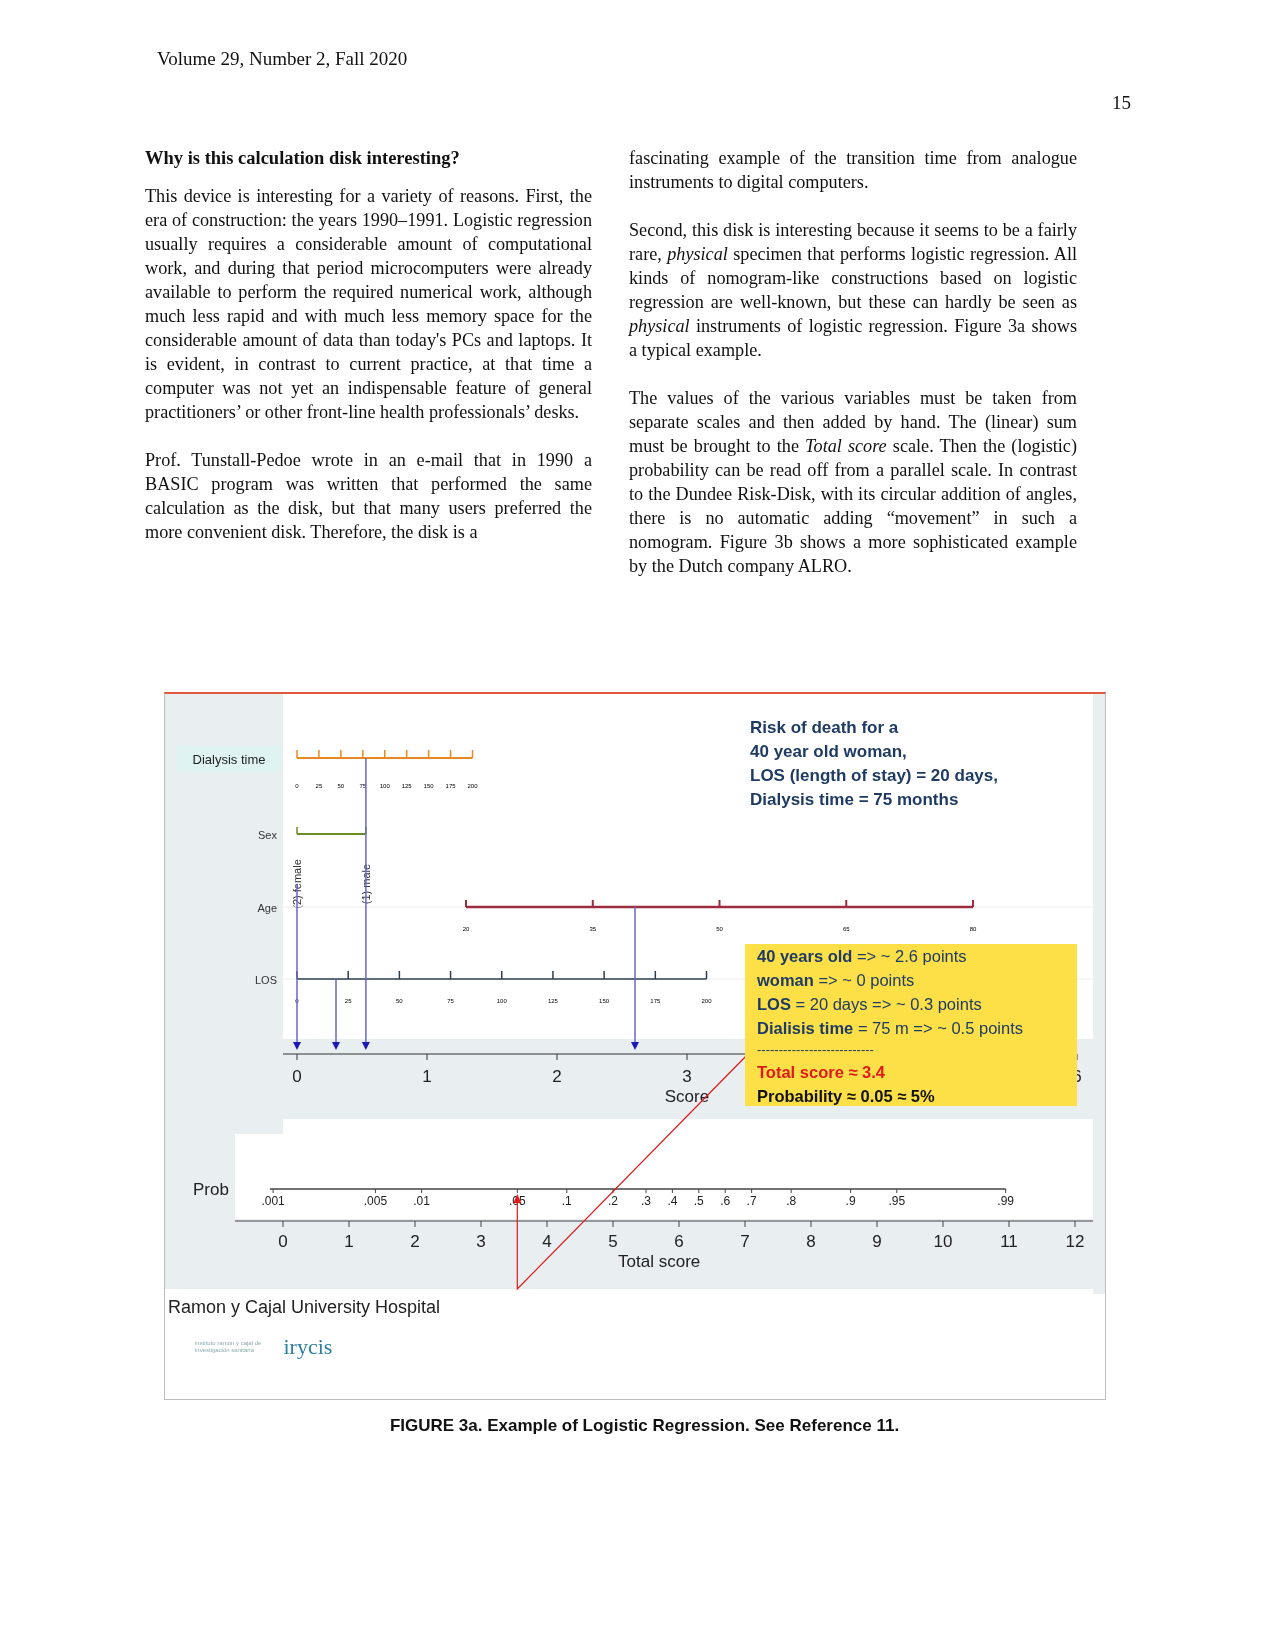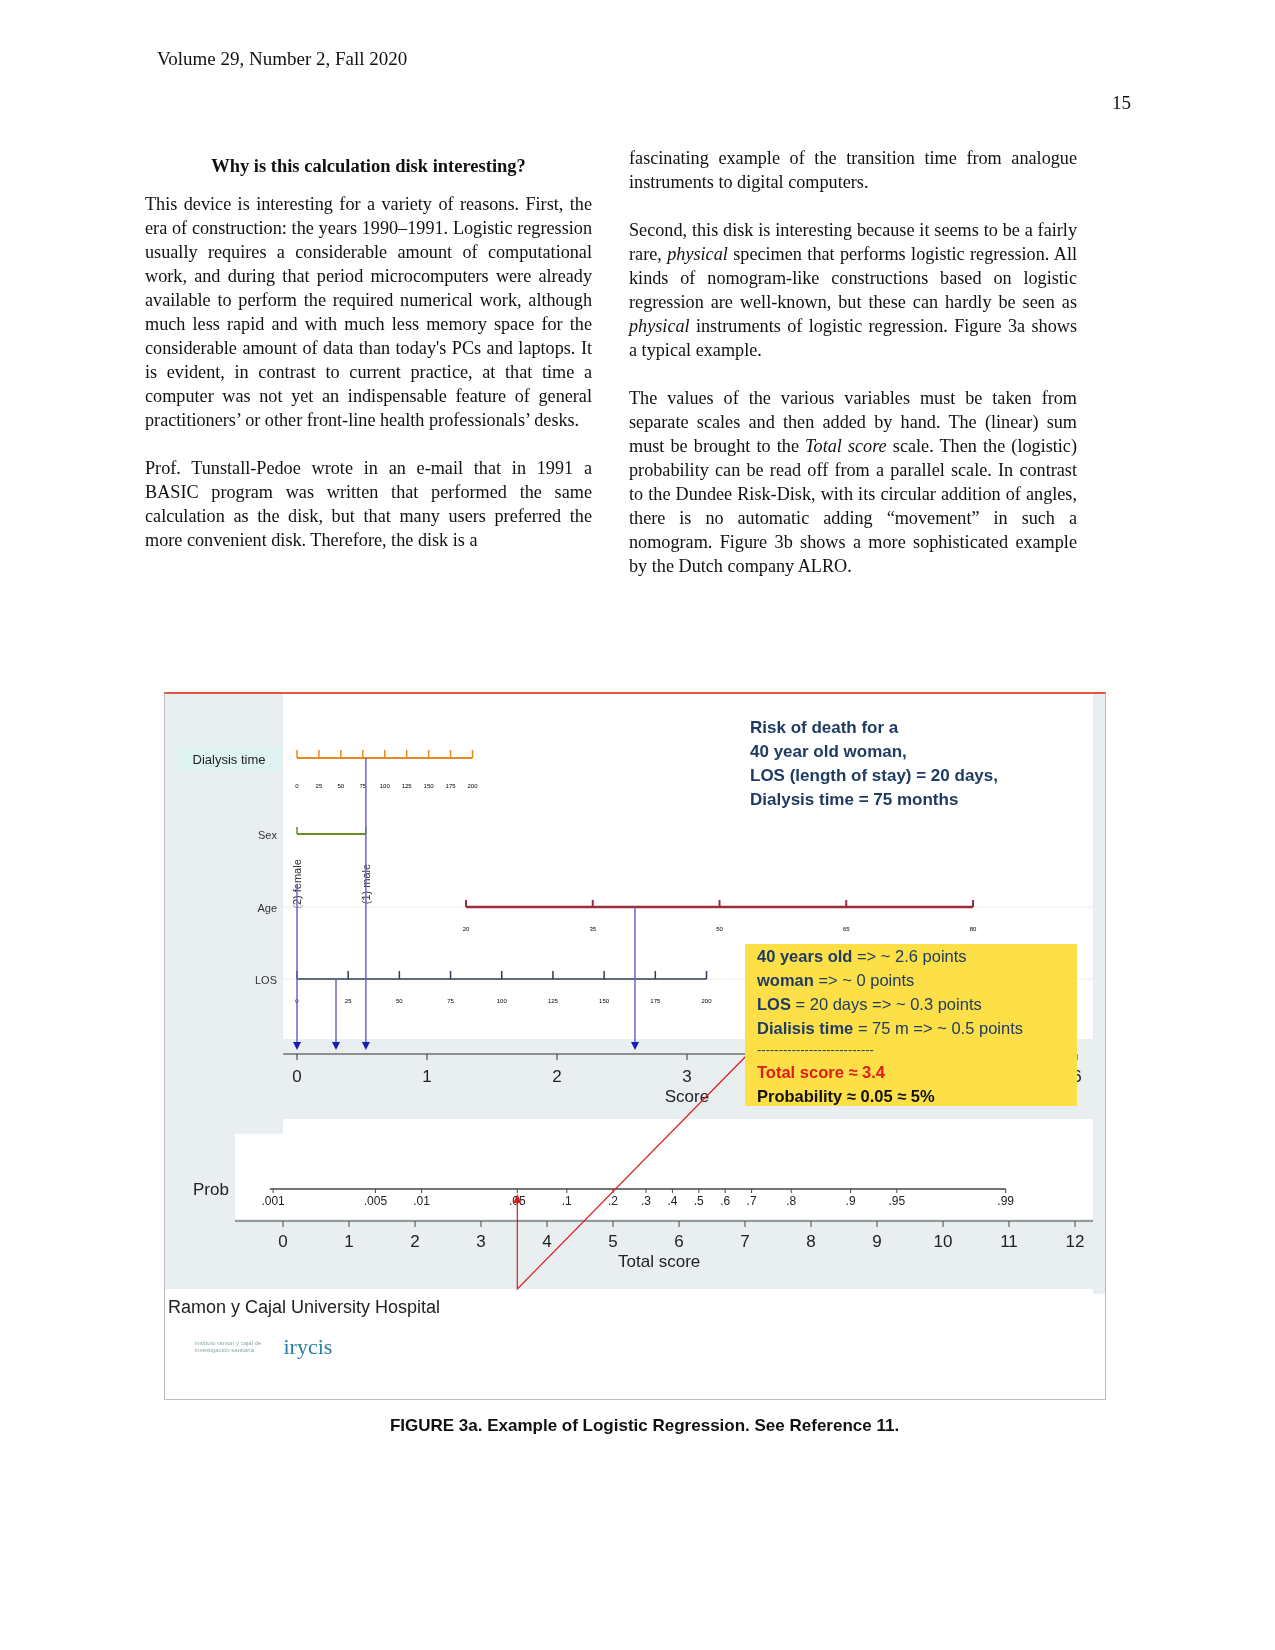--- a/index.html
+++ b/index.html
@@ -1,35 +1,35 @@
 <!DOCTYPE html>
 <html><head>
 <meta charset="utf-8">
 <style>
   html,body{margin:0;padding:0;background:#fff;}
   body{width:1275px;height:1650px;position:relative;font-family:"Liberation Serif","DejaVu Serif",serif;color:#111;overflow:hidden;}
   .hdr{position:absolute;top:48px;font-size:19px;}
   .col{position:absolute;font-size:18.2px;line-height:24px;text-align:justify;}
   .col p{margin:0 0 24px 0;}
-  .col h3{font-size:18.5px;margin:8px 0 14px 0;text-align:center;font-weight:bold;}
+  .col h3{font-size:18.5px;margin:0 0 14px 0;text-align:left;font-weight:bold;}
   .fig{position:absolute;left:164px;top:692px;width:940px;height:705px;border:1px solid #bdbdbd;border-top:2px solid #e2583e;background:#fff;overflow:hidden;font-family:"Liberation Sans","DejaVu Sans",sans-serif;}
   .fig svg{position:absolute;left:0;top:0;}
   .caption{position:absolute;left:7px;width:1275px;top:1416px;text-align:center;font-family:"Liberation Sans",sans-serif;font-weight:bold;font-size:17px;}
   .tb{position:absolute;font-family:"Liberation Sans",sans-serif;}
 </style>
 </head>
 <body>
 
 <div class="hdr" style="left:157px;">Volume 29, Number 2, Fall 2020</div>
 <div class="hdr" style="left:1112px;margin-top:44px;">15</div>
 
 <div class="col" style="left:145px;top:146px;width:447px;">
   <h3>Why is this calculation disk interesting?</h3>
   <p>This device is interesting for a variety of reasons. First, the era of construction: the years 1990–1991. Logistic regression usually requires a considerable amount of computational work, and during that period microcomputers were already available to perform the required numerical work, although much less rapid and with much less memory space for the considerable amount of data than today's PCs and laptops. It is evident, in contrast to current practice, at that time a computer was not yet an indispensable feature of general practitioners’ or other front-line health professionals’ desks.</p>
-  <p>Prof. Tunstall-Pedoe wrote in an e-mail that in 1991 a BASIC program was written that performed the same calculation as the disk, but that many users preferred the more convenient disk. Therefore, the disk is a</p>
+  <p>Prof. Tunstall-Pedoe wrote in an e-mail that in 1990 a BASIC program was written that performed the same calculation as the disk, but that many users preferred the more convenient disk. Therefore, the disk is a</p>
 </div>
 
 <div class="col" style="left:629px;top:146px;width:448px;">
   <p>fascinating example of the transition time from analogue instruments to digital computers.</p>
   <p><span>Second, this disk is interesting because it seems to be a fairly rare, </span><i>physical</i><span> specimen that performs logistic regression. All kinds of nomogram-like constructions based on logistic regression are well-known, but these can hardly be seen as </span><i>physical</i><span> instruments of logistic regression. Figure 3a shows a typical example.</span></p>
   <p><span>The values of the various variables must be taken from separate scales and then added by hand. The (linear) sum must be brought to the </span><i>Total score</i><span> scale. Then the (logistic) probability can be read off from a parallel scale. In contrast to the Dundee Risk-Disk, with its circular addition of angles, there is no automatic adding “movement” in such a nomogram. Figure 3b shows a more sophisticated example by the Dutch company ALRO.</span></p>
 </div>
 
 <div class="fig">
   <svg id="nomo" width="940" height="705">

